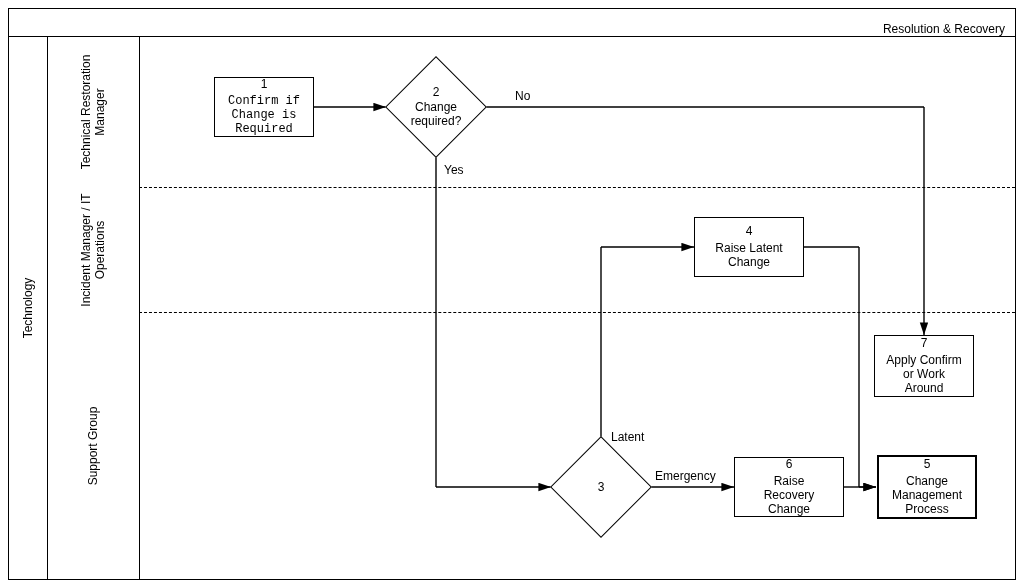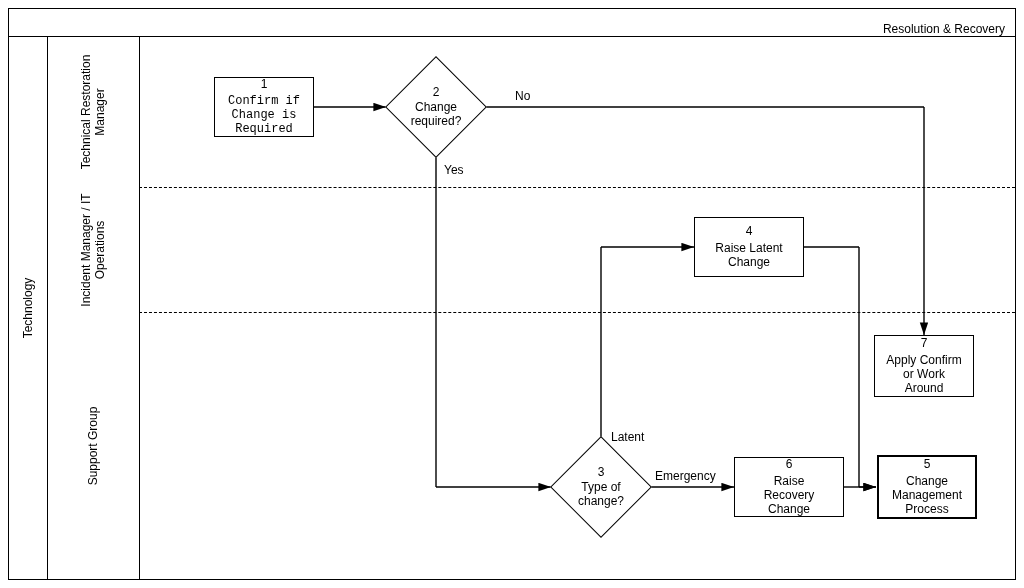--- a/index.html
+++ b/index.html
@@ -202,22 +202,20 @@
       <div class="num">7</div>
       <div style="white-space:pre;">Apply Confirm
 or Work
 Around</div>
     </div>
 
     <div class="diamond-wrap" style="left:412px;top:400px;width:100px;height:100px;">
       <div class="diamond"></div>
       <div class="diamond-text">
         <div>3</div>
-        <div style="white-space:pre;">Type of
-change?</div>
       </div>
     </div>
     <div class="edge-label" style="left:472px;top:356px;margin-top:37px;">Latent</div>
     <div class="edge-label" style="left:516px;top:432px;">Emergency</div>
 
     <div class="box" style="left:595px;top:420px;width:110px;height:60px;">
       <div class="num">6</div>
       <div style="white-space:pre;">Raise
 Recovery
 Change</div>

